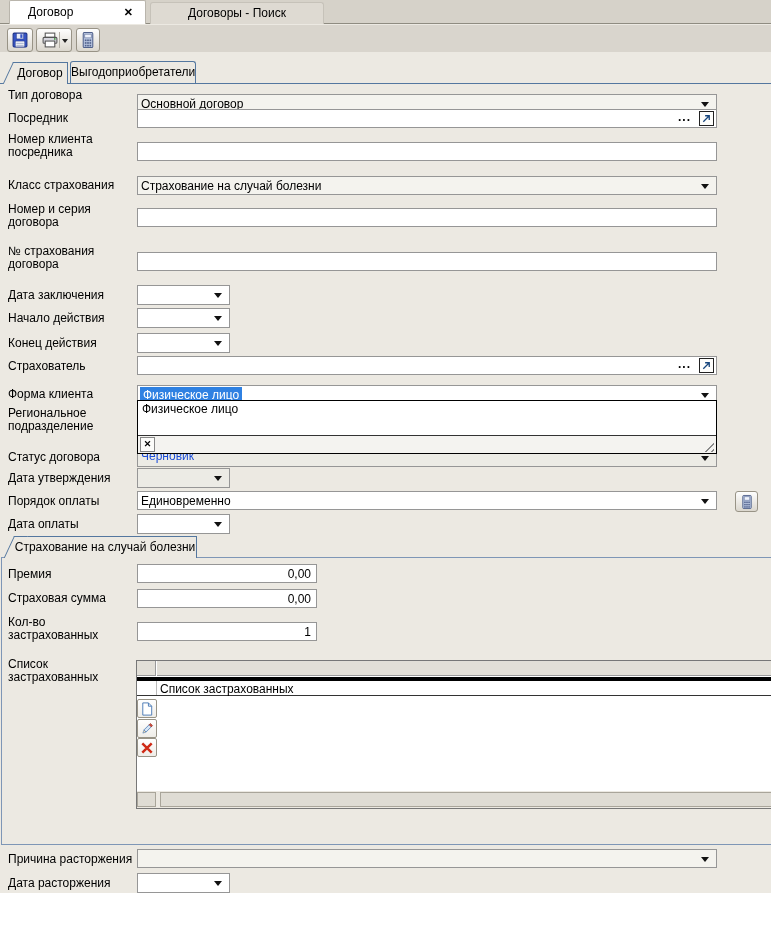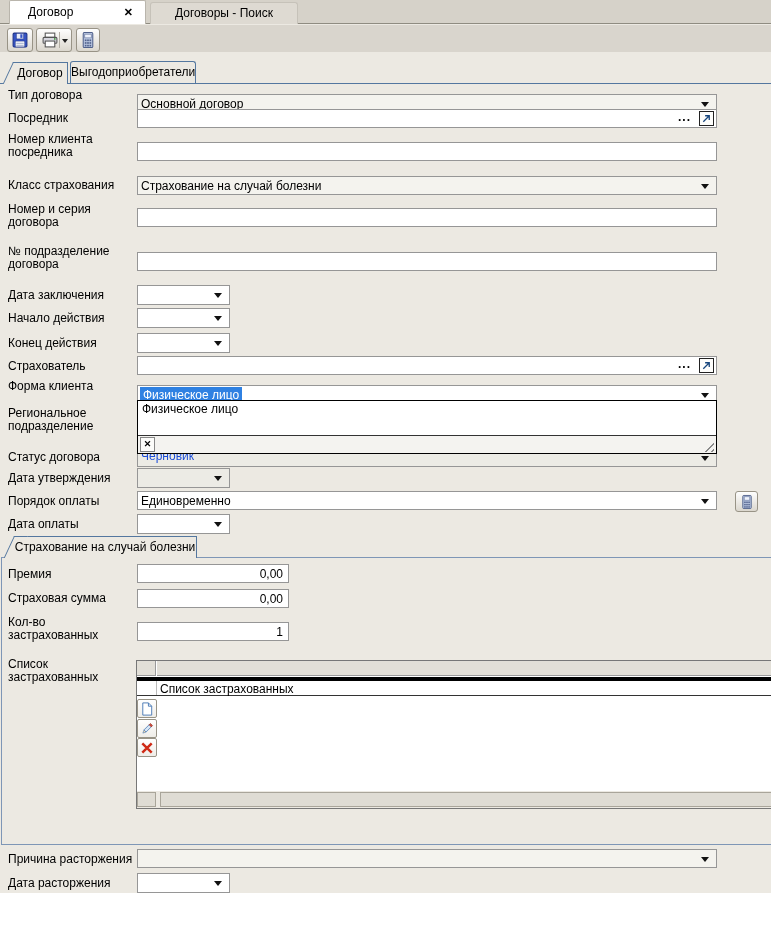--- a/index.html
+++ b/index.html
@@ -3,40 +3,40 @@
 <meta charset="utf-8">
 <style>
 *{margin:0;padding:0;box-sizing:border-box}
 html,body{width:771px;height:946px}
 body{position:relative;overflow:hidden;background:#fff;font-family:"Liberation Sans",sans-serif;font-size:12px;color:#000}
 #formbg{position:absolute;left:0;top:0;width:771px;height:893px;background:#ece9e2}
 
 #doctabbar{position:absolute;left:0;top:0;width:771px;height:24px;background:#d6d2c9;border-bottom:1px solid #8f8c81}
 .doctab{position:absolute;height:24px;line-height:22px}
 #doctab1{left:9px;top:0;width:137px;background:#fff;border:1px solid #b9b5ac;border-bottom:none;border-radius:2px 2px 0 0;padding-left:18px}
-#doctab2{left:150px;top:2px;width:148px;height:22px;line-height:21px;background:#dedad2;border:1px solid #c6c2b9;border-bottom:none;border-radius:3px 3px 0 0;text-align:center}
+#doctab2{left:150px;top:2px;width:174px;height:22px;line-height:21px;background:#dedad2;border:1px solid #c6c2b9;border-bottom:none;border-radius:3px 3px 0 0;text-align:center}
 .closex{position:absolute;right:12px;top:0;font-weight:700;font-size:11px;cursor:default}
 
 #toolband{position:absolute;left:0;top:25px;width:771px;height:27px;background:#d9d5cd}
 .tbtn{position:absolute;top:28px;height:24px;border:1px solid #989386;border-radius:3px;background:linear-gradient(#fefefe,#dbd7ce);padding:0}
 .tbtn .icon{position:absolute;left:50%;top:50%;transform:translate(-50%,-50%);display:block;width:17px;height:17px}
 #btn-print .icon{left:13px}
 #btn-print .sep{position:absolute;right:11px;top:3px;bottom:3px;width:1px;background:#b3afa5}
 #btn-print .menu-arrow{position:absolute;right:3px;top:10px;width:0;height:0;border:3px solid transparent;border-top:4px solid #222;border-bottom:none}
 
 .tabline{position:absolute;height:1px;background:#54779f}
 .xtab{position:absolute;background:#ece9e2;border-top:1px solid #54779f;border-right:1px solid #54779f;z-index:2}
 .xtab::before{content:"";position:absolute;left:0;top:-1px;width:13px;height:100%;background:#ece9e2;border-left:1px solid #54779f;border-top:1px solid #54779f;transform:skewX(-25deg);transform-origin:0 0}
 .xtab .txt{position:relative;z-index:1;display:block;text-align:center;line-height:21px;white-space:nowrap}
 .xtab-i{position:absolute;background:#ece9e2;border:1px solid #54779f;border-bottom:none;border-radius:3px 3px 0 0;text-align:center;line-height:21px}
 
 .lbl{position:absolute;left:8px;width:126px;line-height:13px}
 .fld{position:absolute;left:137px;width:580px;height:19px;background:#fff;border:1px solid #969696}
 .fld.small{width:93px;height:20px}
-.fld.num{width:152px}
+.fld.num{width:180px}
 .fld.ro{background:#f4f3ee}
 .fld.dis{background:#ecebe5}
 .val{position:absolute;left:3px;top:2px;white-space:nowrap}
 .num .val{left:auto;right:5px}
 .caret{position:absolute;right:7px;top:50%;margin-top:-2px;width:0;height:0;border:4px solid transparent;border-top:5px solid #111;border-bottom:none}
 .dots{position:absolute;right:25px;top:0;font-weight:700;letter-spacing:1px}
 .openbox{position:absolute;right:2px;top:1px;width:15px;height:15px;border:1px solid #222;background:#fdfdfb}
 .openbox svg{display:block;margin:1px}
 .selchip{position:absolute;left:2px;top:1px;background:#2f81e2;color:#fff;padding:1px 3px;white-space:nowrap}
 
@@ -151,21 +151,21 @@
 
 <div class="lbl" style="top:179px">Класс страхования</div>
 <div class="fld ro" style="top:176px">
   <span class="val">Страхование на случай болезни</span>
   <span class="caret"></span>
 </div>
 
 <div class="lbl" style="top:203px">Номер и серия договора</div>
 <div class="fld" style="top:208px"></div>
 
-<div class="lbl" style="top:245px">№ подразделение договора</div>
+<div class="lbl" style="top:245px">№ страхования договора</div>
 <div class="fld" style="top:252px"></div>
 
 <div class="lbl" style="top:289px">Дата заключения</div>
 <div class="fld small" style="top:285px">
     <span class="caret"></span>
   </div>
 
 <div class="lbl" style="top:312px">Начало действия</div>
 <div class="fld small" style="top:308px">
     <span class="caret"></span>
@@ -179,21 +179,21 @@
 <div class="lbl" style="top:360px">Страхователь</div>
 <div class="fld" style="top:356px">
   <span class="dots">...</span>
   <span class="openbox">
     <svg viewBox="0 0 12 12" width="11" height="11">
         <path d="M2.5 9.5 L8.5 3.5 M4.5 3 h4.5 v4.5" fill="none" stroke="#16457c" stroke-width="1.4"></path>
       </svg>
   </span>
 </div>
 
-<div class="lbl" style="top:380px">Форма клиента</div>
+<div class="lbl" style="top:388px">Форма клиента</div>
 <div class="fld" style="top:385px">
   <span class="selchip">Физическое лицо</span>
   <span class="caret"></span>
 </div>
 
 <div class="lbl" style="top:407px">Региональное подразделение</div>
 
 <div class="lbl" style="top:451px">Статус договора</div>
 <div class="fld dis" style="top:448px">
   <span class="val" style="color:#1d4ed8;top:0">Черновик</span>

